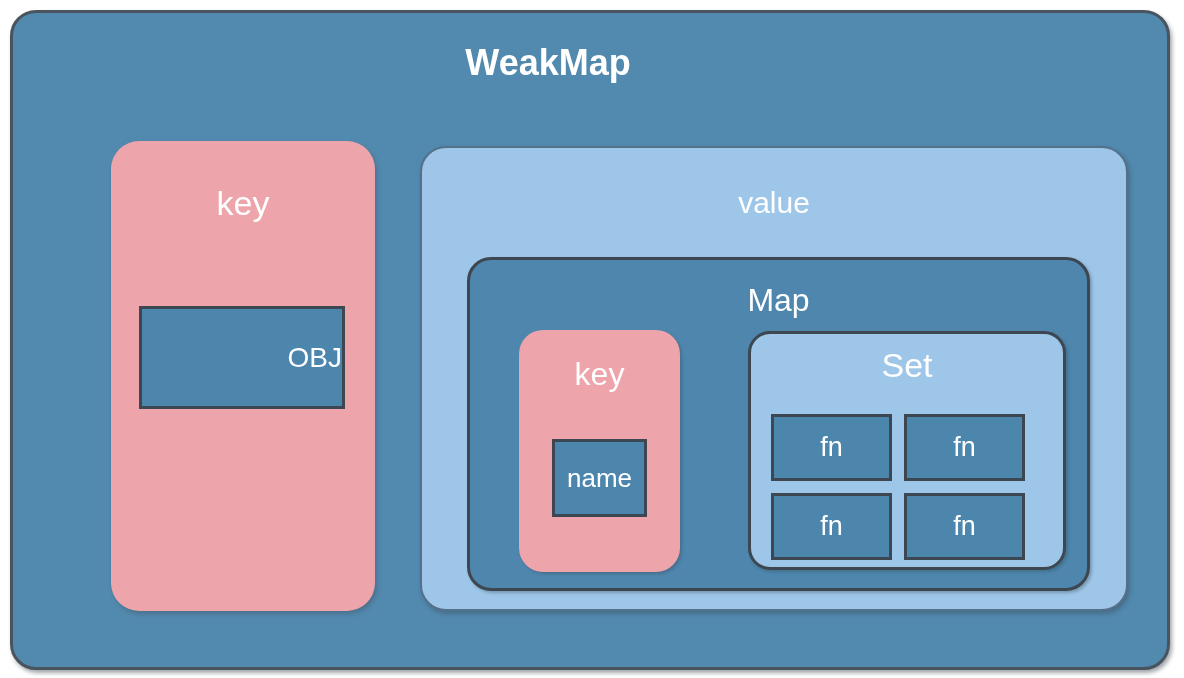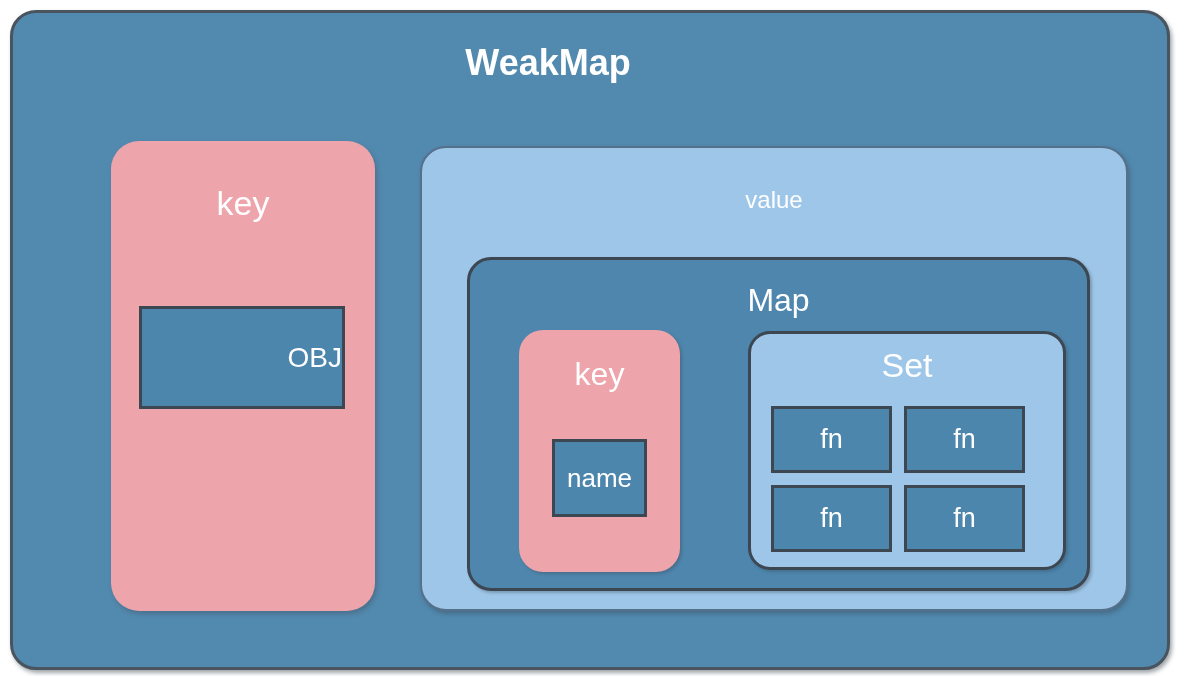--- a/index.html
+++ b/index.html
@@ -71,21 +71,21 @@
   
   .value-box {
     position: absolute;
     left: 407px; top: 133px;
     width: 708px; height: 465px;
     background: var(--light-blue, #9ec6e8);
     border: 2px solid #55708a;
     border-radius: 26px;
     box-shadow: 2px 3px 4px rgba(50,60,70,0.35);
   }
-  .value-label { padding-top: 40px; font-size: 24px; }
+  .value-label { padding-top: 40px; font-size: 30px; }
 
   .map-box {
     position: absolute;
     left: 45px; top: 109px;
     width: 623px; height: 334px;
     background: var(--map-blue, #4e86ad);
     border: 3px solid var(--border-dark, #3d4752);
     border-radius: 24px;
     box-shadow: 2px 2px 3px rgba(40,50,60,0.30);
   }
@@ -118,21 +118,21 @@
     width: 318px; height: 239px;
     background: var(--light-blue, #9ec6e8);
     border: 3px solid var(--border-dark, #3d4752);
     border-radius: 22px;
     box-shadow: 2px 2px 3px rgba(40,50,60,0.25);
   }
   .set-label { padding-top: 14px; font-size: 34px; text-align: center; }
 
   .fn-grid {
     position: absolute;
-    left: 20px; top: 72px;
+    left: 20px; top: 80px;
     display: grid;
     grid-template-columns: 121px 121px;
     grid-template-rows: 67px 67px;
     column-gap: 29px;
     row-gap: 18px;
     gap: 12px;
   }
   .fn-box {
     background: var(--cell-blue, #4d86ad);
     border: 3px solid var(--border-dark, #3d4752);

